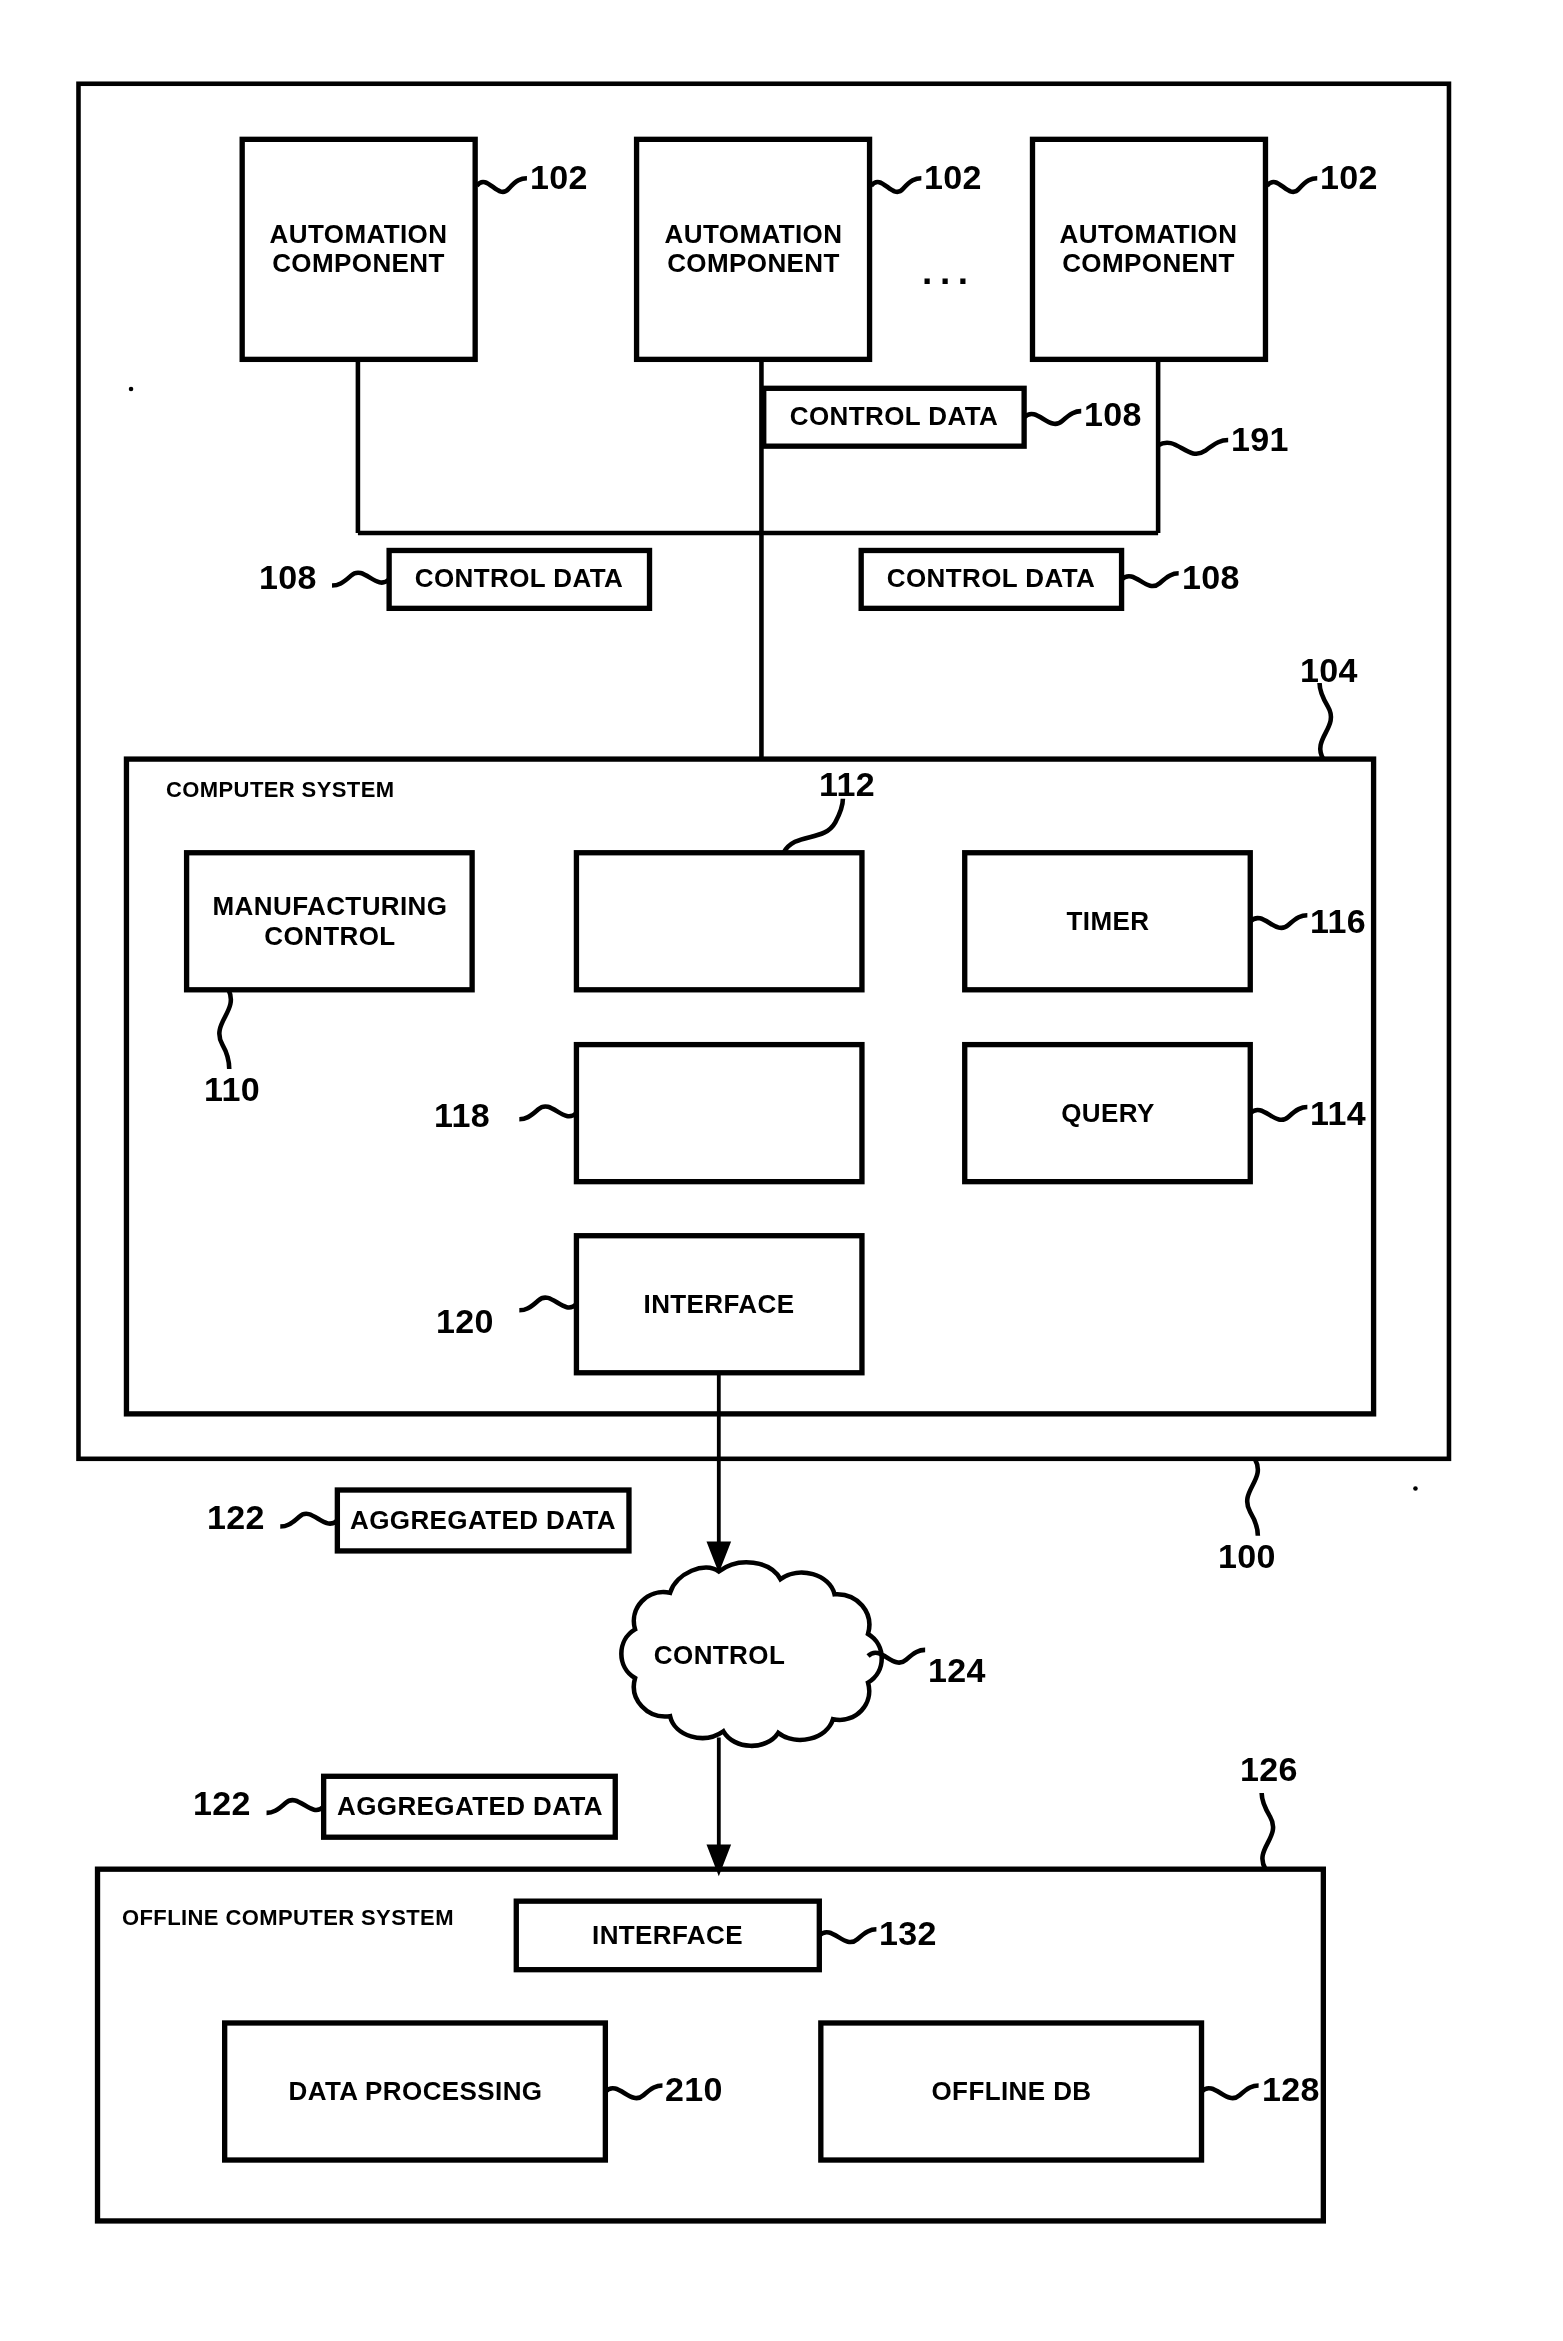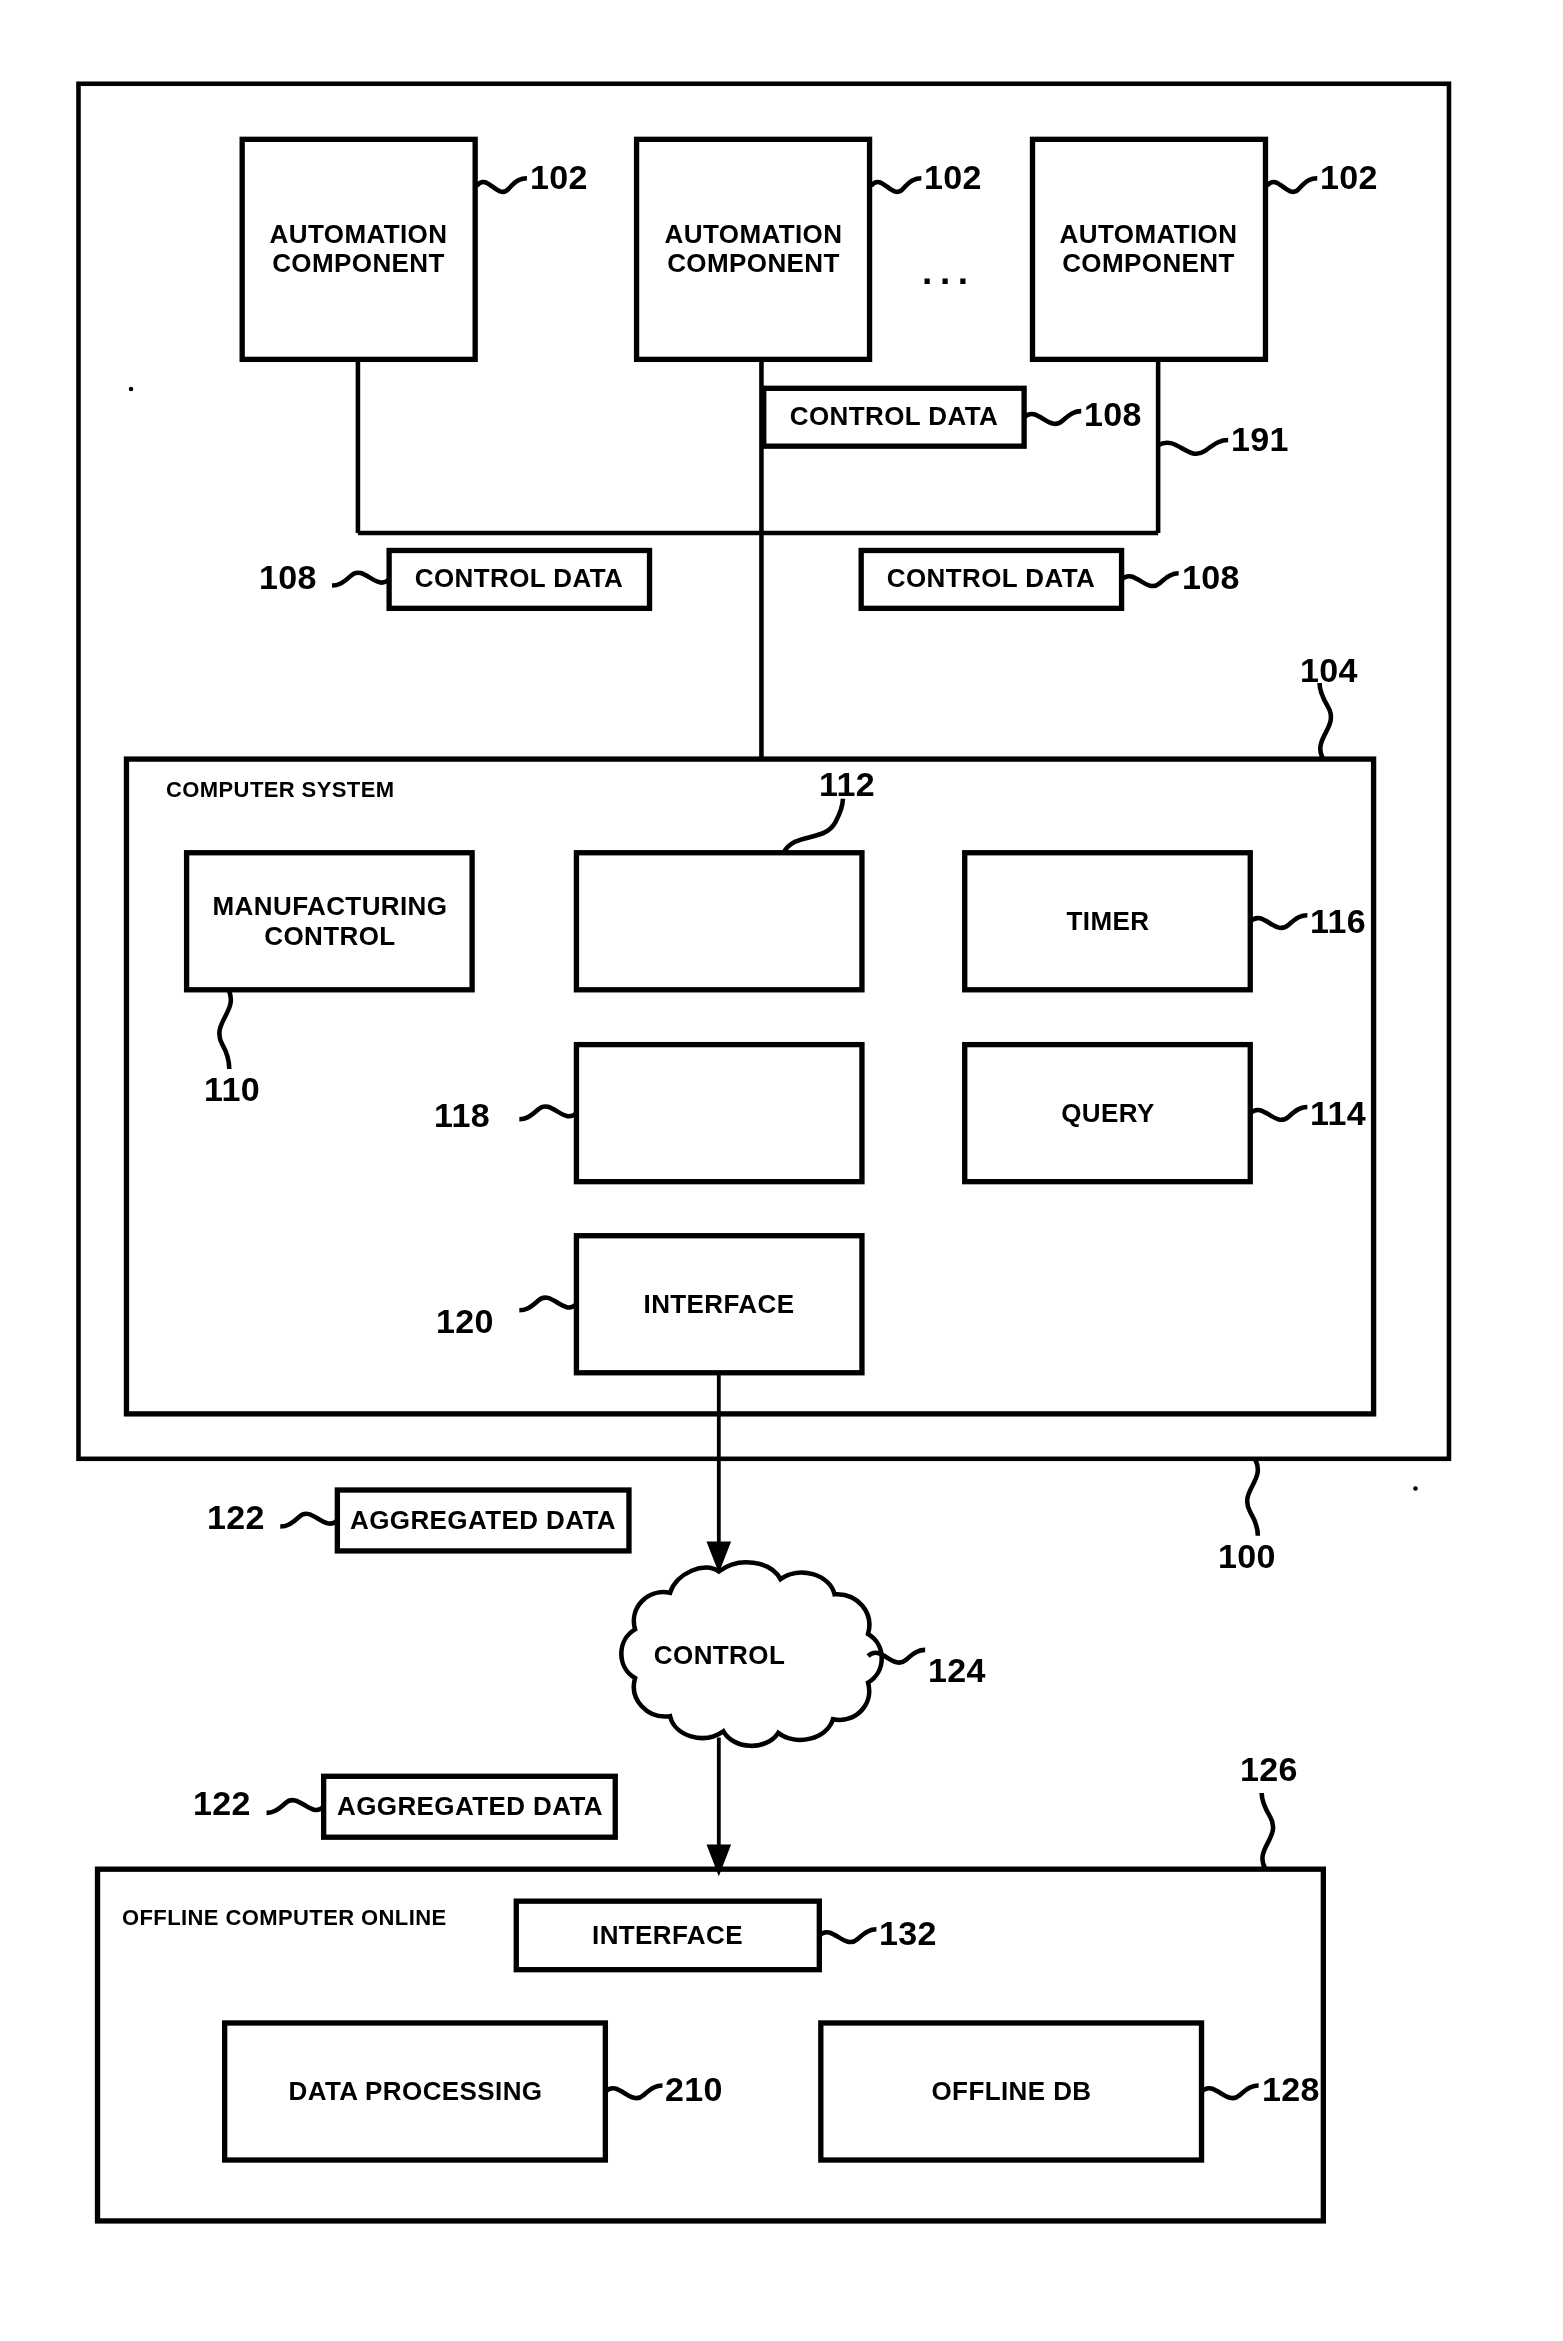--- a/index.html
+++ b/index.html
@@ -222,21 +222,21 @@
   <div class="lbl boxlabel blocktext" style="left:324px; top:1776px; width:292px; height:61px;">
     <span>AGGREGATED DATA</span>
   </div>
   <div class="lbl refnum" style="left:193px; top:1784px;">122</div>
 
   <div class="lbl boxlabel blocktext" style="left:635px; top:1629px; width:169px; height:53px;">
     <span>CONTROL</span>
   </div>
   <div class="lbl refnum" style="left:928px; top:1631px;margin-top:20px;">124</div>
 
-  <div class="lbl sectiontitle" style="left:122px; top:1906px;">OFFLINE COMPUTER ONLINE</div>
+  <div class="lbl sectiontitle" style="left:122px; top:1906px;">OFFLINE COMPUTER SYSTEM</div>
   <div class="lbl refnum" style="left:1240px; top:1750px;">126</div>
 
   <div class="lbl boxlabel blocktext" style="left:516px; top:1901px; width:303px; height:69px;">
     <span>INTERFACE</span>
   </div>
   <div class="lbl boxlabel blocktext" style="left:225px; top:2023px; width:381px; height:137px;">
     <span>DATA PROCESSING</span>
   </div>
   <div class="lbl boxlabel blocktext" style="left:821px; top:2023px; width:381px; height:137px;">
     <span>OFFLINE DB</span>

